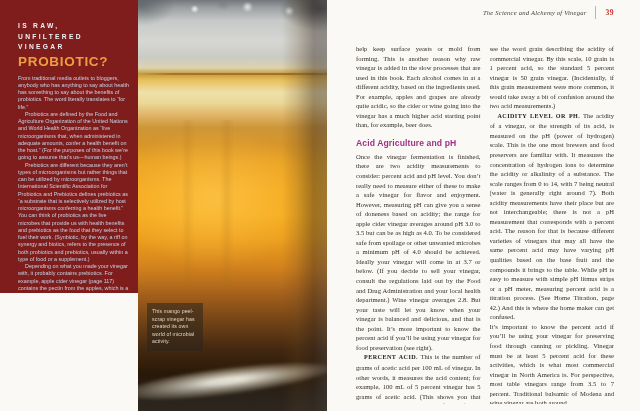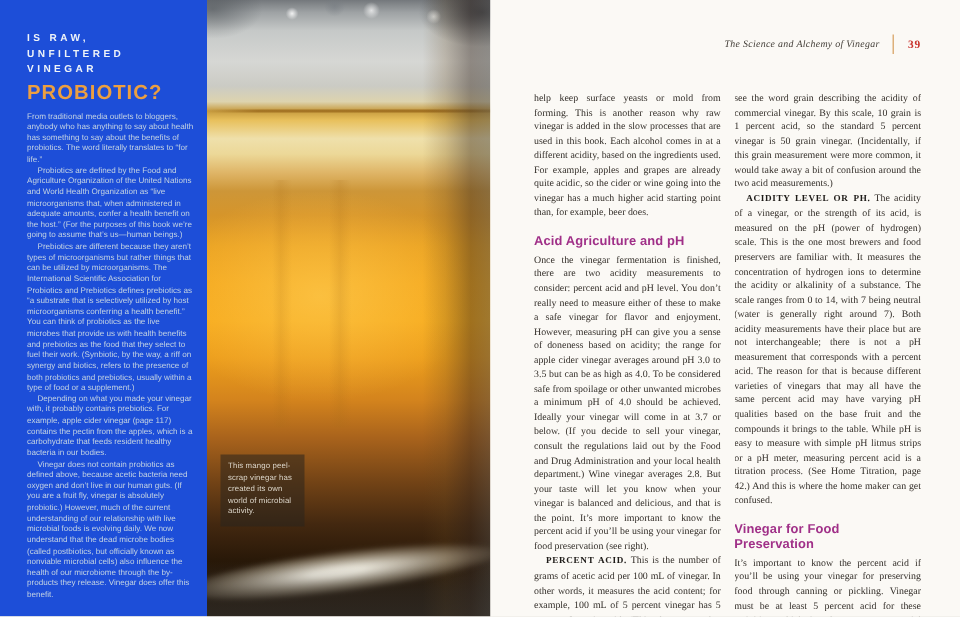--- a/index.html
+++ b/index.html
@@ -55,41 +55,41 @@
   }
   .caption {
     position:absolute; left:9px; top:303px; width:56px;
     background:rgba(42,36,30,.55); color:#ded8cc;
     font-family:"Liberation Sans", sans-serif; font-size:5.2px; line-height:7.6px;
     padding:5px 5px; letter-spacing:.1px;
   }
 
   
   .sidebar {
-    position:absolute; left:0; top:0; width:138px; height:411px;
-    background:#1d4ed8; padding:21px 9px 2px 18px; overflow:hidden; z-index:3;
+    position:absolute; left:0; top:0; width:138px; height:293px;
+    background:#7f1d1d; padding:21px 9px 2px 18px; overflow:hidden; z-index:3;
   }
   .kicker {
     color:#eef3f8; font-family:"Liberation Sans", sans-serif; font-weight:bold;
     font-size:6.7px; letter-spacing:2.3px; line-height:10.5px;
   }
   .sidebar-title {
     color:#ec9f40; font-family:"Liberation Sans", sans-serif; font-weight:bold;
     font-size:13.5px; letter-spacing:.7px; line-height:15px; margin:1px 0 6px;
   }
   .sidebar p {
     color:#c3d3e3; font-family:"Liberation Sans", sans-serif;
     font-size:5.4px; line-height:7.25px; text-align:left;
   }
   .sidebar p + p { text-indent:7px; }
 
   
   .page-right {
     position:absolute; left:327px; top:0; width:313px; height:411px;
-    background:#fbf9f5; padding:22px 26px 0 29px;
+    background:#fbf9f5; padding:5px 26px 0 29px;border-radius:19px;
   }
   .running-header { display:flex; justify-content:flex-end; align-items:center; gap:9px; height:14px; }
   .rh-title { font-style:italic; font-size:6.6px; color:#45403a; letter-spacing:.2px; }
   .rh-rule { width:1px; height:13px; background:#ddb07a; }
   .rh-num { font-weight:bold; font-size:7.6px; color:#c9332d; letter-spacing:.5px; }
 
   .columns { display:flex; gap:9px; margin-top:25px; }
   .col { width:124.5px; height:360px; overflow:hidden; }
   .body-para {
     font-size:6.6px; line-height:9.55px; text-align:justify;
@@ -142,20 +142,19 @@
       <div class="col">
         <p class="body-para">help keep surface yeasts or mold from forming. This is another reason why raw vinegar is added in the slow processes that are used in this book. Each alcohol comes in at a different acidity, based on the ingredients used. For example, apples and grapes are already quite acidic, so the cider or wine going into the vinegar has a much higher acid starting point than, for example, beer does.</p>
         <h3 class="section-heading">Acid Agriculture and pH</h3>
         <p class="body-para">Once the vinegar fermentation is finished, there are two acidity measurements to consider: percent acid and pH level. You don’t really need to measure either of these to make a safe vinegar for flavor and enjoyment. However, measuring pH can give you a sense of doneness based on acidity; the range for apple cider vinegar averages around pH 3.0 to 3.5 but can be as high as 4.0. To be considered safe from spoilage or other unwanted microbes a minimum pH of 4.0 should be achieved. Ideally your vinegar will come in at 3.7 or below. (If you decide to sell your vinegar, consult the regulations laid out by the Food and Drug Administration and your local health department.) Wine vinegar averages 2.8. But your taste will let you know when your vinegar is balanced and delicious, and that is the point. It’s more important to know the percent acid if you’ll be using your vinegar for food preservation (see right).</p>
         <p class="body-para indent"><span class="lead-in">PERCENT ACID.</span> <span>This is the number of grams of acetic acid per 100 mL of vinegar. In other words, it measures the acid content; for example, 100 mL of 5 percent vinegar has 5 grams of acetic acid. (This shows you that vinegar is composed mostly of water.) You may</span></p>
       </div>
 
       <div class="col">
         <p class="body-para">see the word grain describing the acidity of commercial vinegar. By this scale, 10 grain is 1 percent acid, so the standard 5 percent vinegar is 50 grain vinegar. (Incidentally, if this grain measurement were more common, it would take away a bit of confusion around the two acid measurements.)</p>
         <p class="body-para indent"><span class="lead-in">ACIDITY LEVEL OR PH.</span> <span>The acidity of a vinegar, or the strength of its acid, is measured on the pH (power of hydrogen) scale. This is the one most brewers and food preservers are familiar with. It measures the concentration of hydrogen ions to determine the acidity or alkalinity of a substance. The scale ranges from 0 to 14, with 7 being neutral (water is generally right around 7). Both acidity measurements have their place but are not interchangeable; there is not a pH measurement that corresponds with a percent acid. The reason for that is because different varieties of vinegars that may all have the same percent acid may have varying pH qualities based on the base fruit and the compounds it brings to the table. While pH is easy to measure with simple pH litmus strips or a pH meter, measuring percent acid is a titration process. (See Home Titration, page 42.) And this is where the home maker can get confused.</span></p>
-        <h3 class="section-heading">Vinegar for Food Preservation</h3>
         <p class="body-para">It’s important to know the percent acid if you’ll be using your vinegar for preserving food through canning or pickling. Vinegar must be at least 5 percent acid for these activities, which is what most commercial vinegar in North America is. For perspective, most table vinegars range from 3.5 to 7 percent. Traditional balsamic of Modena and wine vinegar are both around</p>
       </div>
 
     </div>
   </div>
 
 </div>
 
 </body></html>

